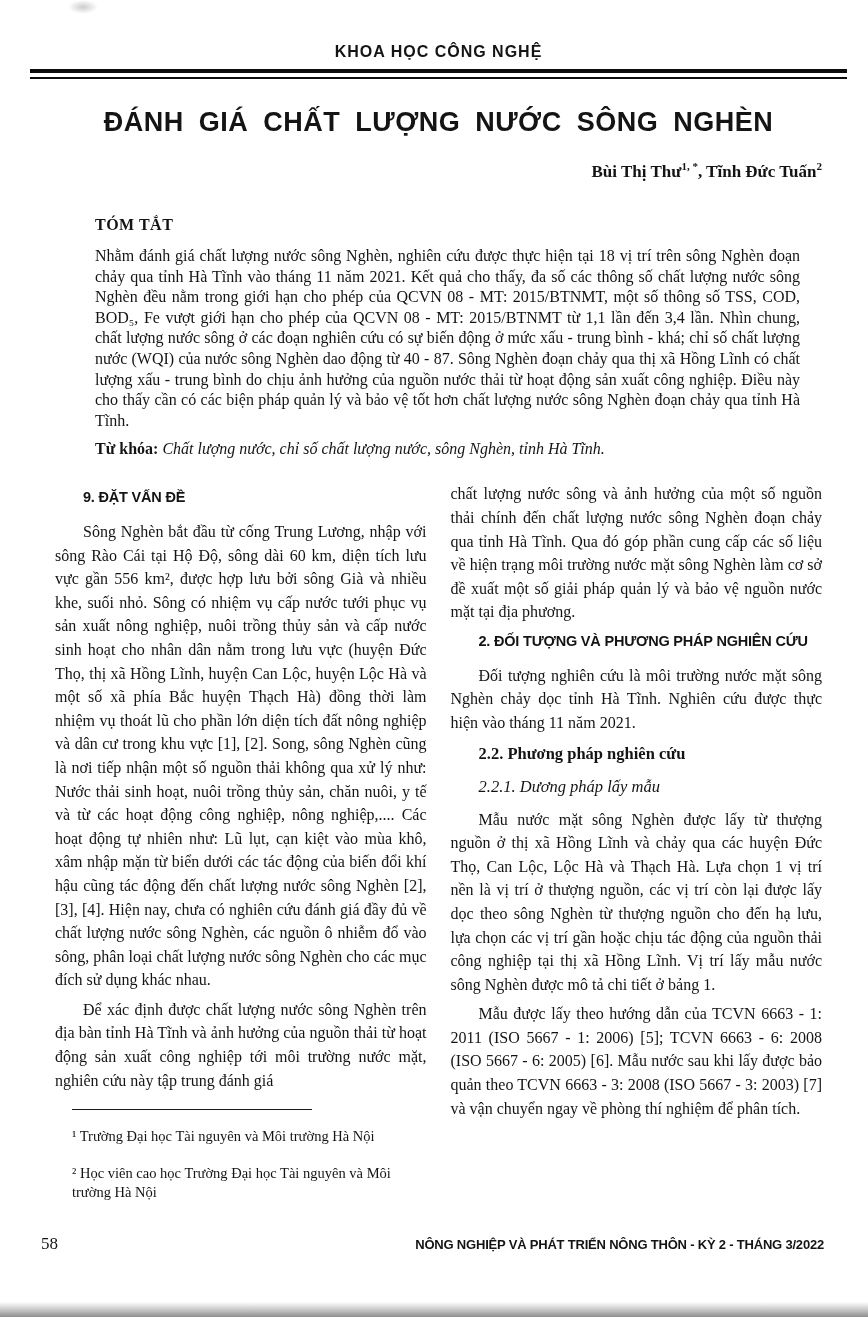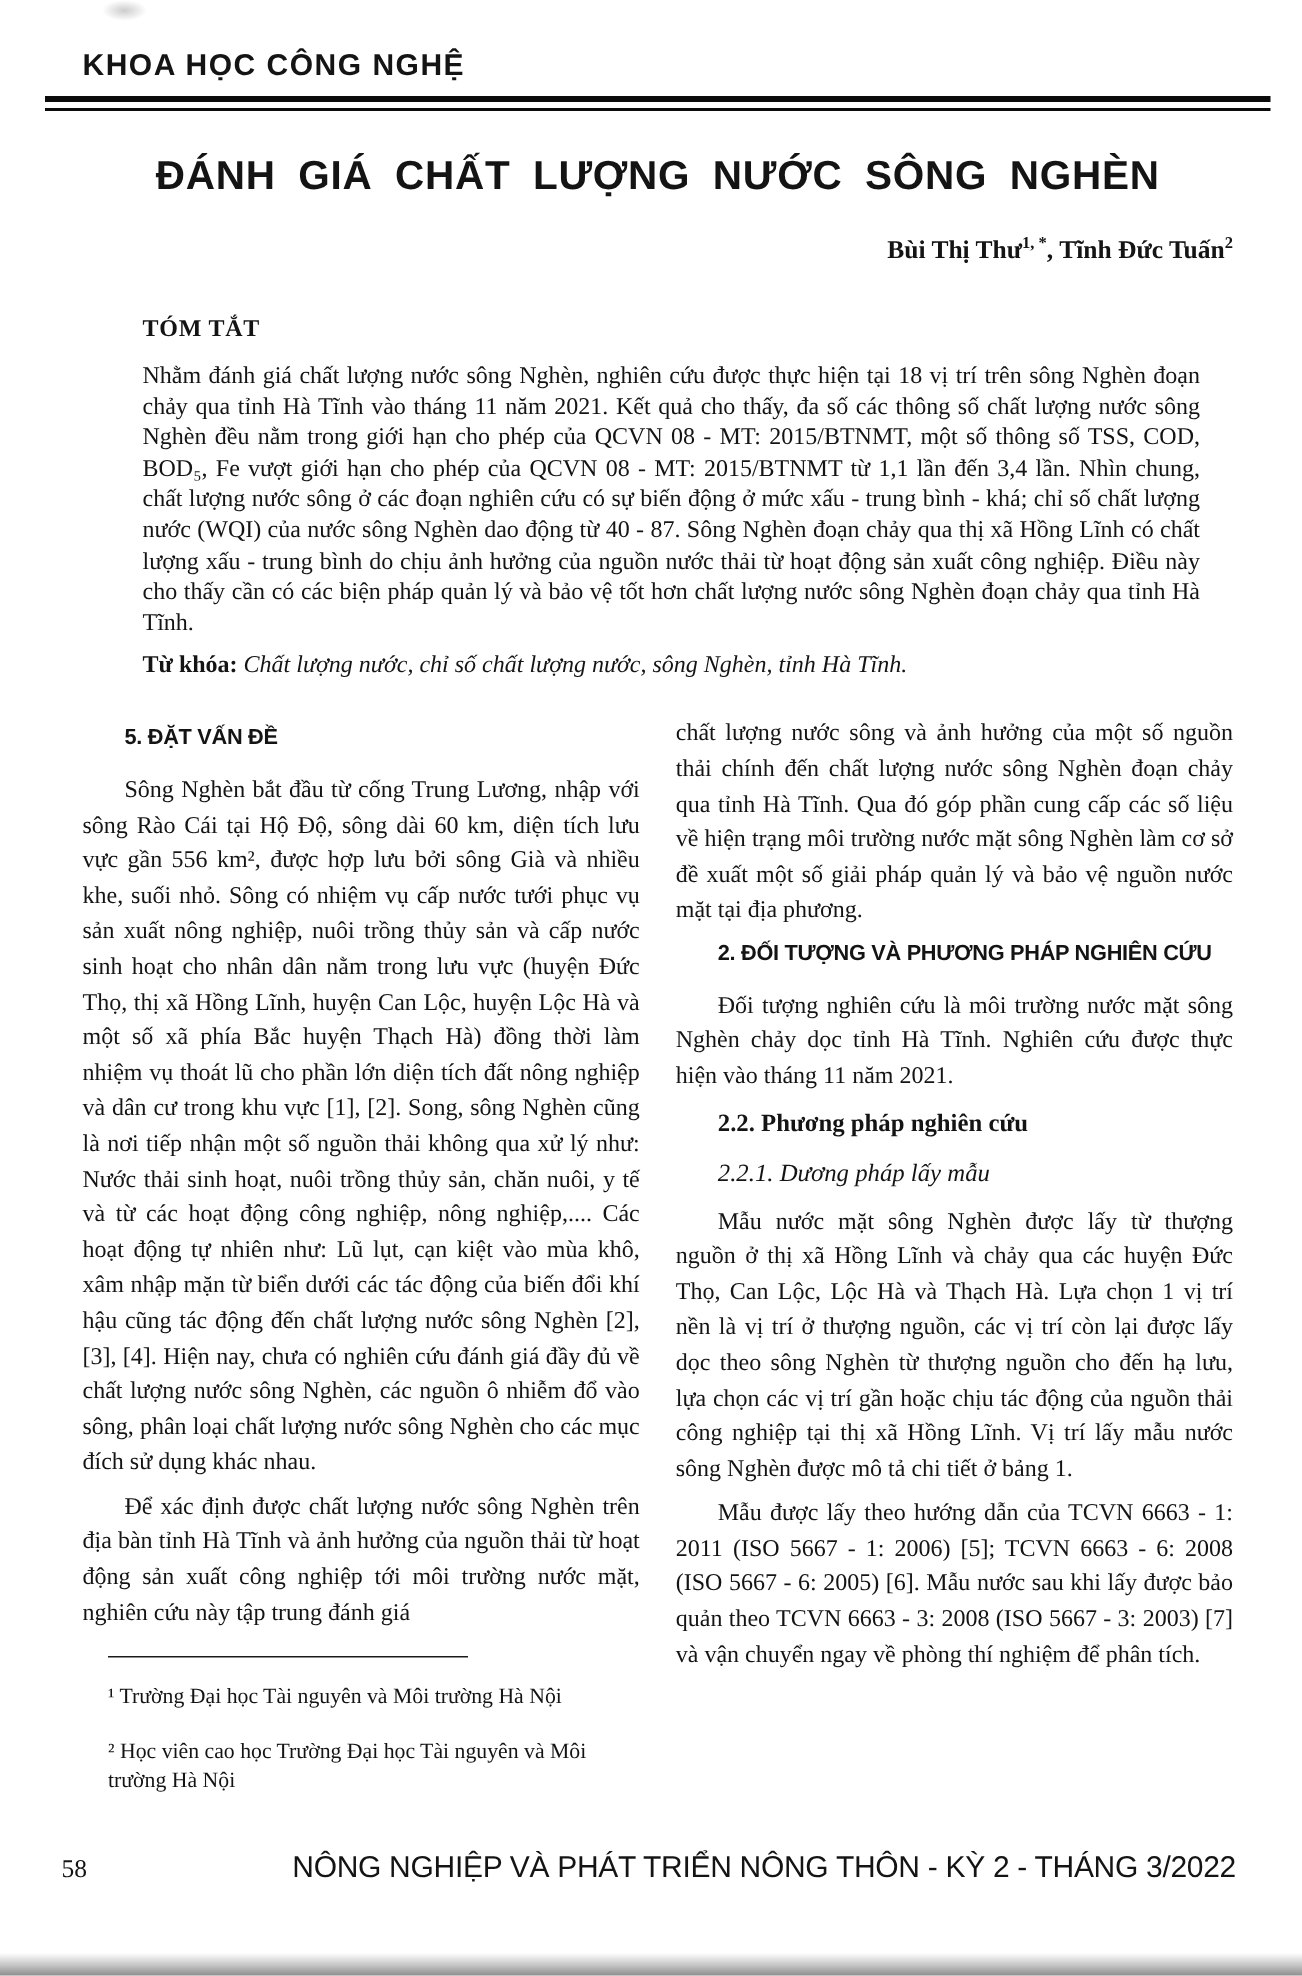--- a/index.html
+++ b/index.html
@@ -11,25 +11,25 @@
     color:#141414;
     overflow:hidden;
   }
   .page{
     position:absolute;inset:0;
     padding:0 46px 0 55px;
     box-sizing:border-box;
   }
   
   .running-head{
-    padding-top:33px;
-    text-align:left;
-    font-family:"Liberation Sans", sans-serif;
-    font-weight:700;
-    font-size:20px;
+    padding-top:43px;
+    text-align:center;
+    font-family:"Liberation Sans", sans-serif;
+    font-weight:700;
+    font-size:16px;
     letter-spacing:1px;
   }
   .double-rule{
     margin:8px -25px 0 -25px;
     border-top:4px solid #0b0b0b;
     border-bottom:2px solid #0b0b0b;
     height:4px;
   }
   
   .article-title{
@@ -126,22 +126,22 @@
   .footer{
     position:absolute;
     left:41px;right:44px;top:1234px;
     display:flex;
     justify-content:space-between;
     align-items:baseline;
   }
   .page-number{font-size:17px;}
   .journal-title{
     font-family:"Liberation Sans", sans-serif;
-    font-weight:400;
-    font-size:20px;
+    font-weight:700;
+    font-size:13px;
     letter-spacing:-0.2px;
     white-space:nowrap;
   }
   
   .scan-bottom{
     position:absolute;left:0;right:0;bottom:0;height:15px;
     background:linear-gradient(to bottom, rgba(255,255,255,0), #c4c4c4 55%, #8e8e8e);
   }
   .scan-smudge{
     position:absolute;left:68px;top:0;width:30px;height:14px;
@@ -168,21 +168,21 @@
     <p class="abstract-body">Nhằm đánh giá chất lượng nước sông Nghèn, nghiên cứu được thực hiện tại 18 vị trí trên sông Nghèn đoạn chảy qua tỉnh Hà Tĩnh vào tháng 11 năm 2021. Kết quả cho thấy, đa số các thông số chất lượng nước sông Nghèn đều nằm trong giới hạn cho phép của QCVN 08 - MT: 2015/BTNMT, một số thông số TSS, COD, BOD₅, Fe vượt giới hạn cho phép của QCVN 08 - MT: 2015/BTNMT từ 1,1 lần đến 3,4 lần. Nhìn chung, chất lượng nước sông ở các đoạn nghiên cứu có sự biến động ở mức xấu - trung bình - khá; chỉ số chất lượng nước (WQI) của nước sông Nghèn dao động từ 40 - 87. Sông Nghèn đoạn chảy qua thị xã Hồng Lĩnh có chất lượng xấu - trung bình do chịu ảnh hưởng của nguồn nước thải từ hoạt động sản xuất công nghiệp. Điều này cho thấy cần có các biện pháp quản lý và bảo vệ tốt hơn chất lượng nước sông Nghèn đoạn chảy qua tỉnh Hà Tĩnh.</p>
     <div class="keywords">
       <span class="keywords-label">Từ khóa:</span>
       <span class="keywords-terms">Chất lượng nước, chỉ số chất lượng nước, sông Nghèn, tỉnh Hà Tĩnh.</span>
     </div>
   </div>
 
   <div class="columns">
 
     <div class="col">
-      <div class="sec-head">5. ĐẶT VẤN ĐỀ</div>
+      <div class="sec-head">9. ĐẶT VẤN ĐỀ</div>
       <p>Sông Nghèn bắt đầu từ cống Trung Lương, nhập với sông Rào Cái tại Hộ Độ, sông dài 60 km, diện tích lưu vực gần 556 km², được hợp lưu bởi sông Già và nhiều khe, suối nhỏ. Sông có nhiệm vụ cấp nước tưới phục vụ sản xuất nông nghiệp, nuôi trồng thủy sản và cấp nước sinh hoạt cho nhân dân nằm trong lưu vực (huyện Đức Thọ, thị xã Hồng Lĩnh, huyện Can Lộc, huyện Lộc Hà và một số xã phía Bắc huyện Thạch Hà) đồng thời làm nhiệm vụ thoát lũ cho phần lớn diện tích đất nông nghiệp và dân cư trong khu vực [1], [2]. Song, sông Nghèn cũng là nơi tiếp nhận một số nguồn thải không qua xử lý như: Nước thải sinh hoạt, nuôi trồng thủy sản, chăn nuôi, y tế và từ các hoạt động công nghiệp, nông nghiệp,.... Các hoạt động tự nhiên như: Lũ lụt, cạn kiệt vào mùa khô, xâm nhập mặn từ biển dưới các tác động của biến đổi khí hậu cũng tác động đến chất lượng nước sông Nghèn [2], [3], [4]. Hiện nay, chưa có nghiên cứu đánh giá đầy đủ về chất lượng nước sông Nghèn, các nguồn ô nhiễm đổ vào sông, phân loại chất lượng nước sông Nghèn cho các mục đích sử dụng khác nhau.</p>
       <p>Để xác định được chất lượng nước sông Nghèn trên địa bàn tỉnh Hà Tĩnh và ảnh hưởng của nguồn thải từ hoạt động sản xuất công nghiệp tới môi trường nước mặt, nghiên cứu này tập trung đánh giá</p>
       <div class="footnotes">
         <div class="footnote-rule"></div>
         <div>¹ Trường Đại học Tài nguyên và Môi trường Hà Nội</div>
         <div>² Học viên cao học Trường Đại học Tài nguyên và Môi trường Hà Nội</div>
       </div>
     </div>
 
     <div class="col">

